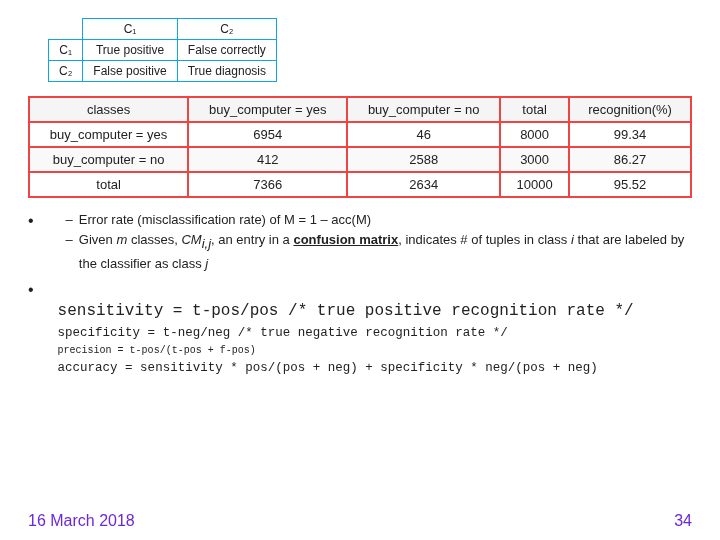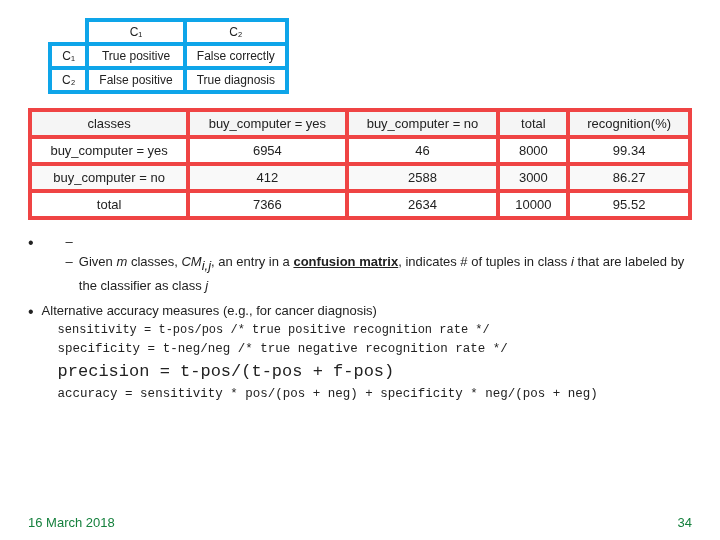--- a/index.html
+++ b/index.html
@@ -29,40 +29,40 @@
     }
     .confusion-matrix-wrap {
       margin-left: 20px;
     }
     
     .conf-table {
       border-collapse: collapse;
       font-size: 12px;
     }
     .conf-table td, .conf-table th {
-      border: 4px solid #0ea5e9;
+      border: 1px solid #0ea5e9;
       padding: 3px 10px;
       text-align: center;
     }
     .conf-table .no-border {
       border: none;
       background: transparent;
     }
     .conf-table .header-cell {
       background: #fff;
     }
     
     .main-table {
       border-collapse: collapse;
       width: 100%;
       margin-bottom: 12px;
       font-size: 13px;
     }
     .main-table td, .main-table th {
-      border: 4px solid #ef4444;
+      border: 2px solid #ef4444;
       padding: 4px 12px;
       text-align: center;
     }
     .main-table th {
       background: #f5f5f5;
       font-weight: normal;
     }
     .main-table tr:nth-child(even) {
       background: #f9f9f9;
     }
@@ -94,22 +94,22 @@
     .bold { font-weight: bold; }
     .italic { font-style: italic; }
     .underline { text-decoration: underline; }
     .footer {
       position: absolute;
       bottom: 10px;
       left: 28px;
       right: 28px;
       display: flex;
       justify-content: space-between;
-      font-size: 13px;
-      color: #15803d;
+      font-size: 16px;
+      color: #6d28d9;
     }
     sub { font-size: 13px; }
   </style>
 </head>
 <body>
 
 <div class="page">
 
   <div class="header-row">
     <div class="confusion-matrix-wrap">
@@ -170,37 +170,38 @@
       </tbody>
   </table>
 
   <div class="bullet-section">
 
     <div class="bullet-item">
       <span class="bullet-dot">•</span>
       <div class="bullet-content">
         <div class="dash-item">
           <span class="dash">–</span>
+          <span>Error rate (misclassification rate) of M = 1 – acc(M)</span>
         </div>
         <div class="dash-item">
           <span class="dash">–</span>
           <span>
             Given <span class="italic">m</span> classes, <span class="italic">CM<sub>i,j</sub></span>, an entry in a <span class="bold underline">confusion matrix</span>, indicates # of tuples in class <span class="italic">i</span> that are labeled by the classifier as class <span class="italic">j</span>
           </span>
         </div>
       </div>
     </div>
 
     <div class="bullet-item">
       <span class="bullet-dot">•</span>
       <div class="bullet-content">
-        <span>Alternative accuracy measures (e.g., for cancer diagnosis)</span><br>
-        <span style="display:block; margin-left:16px; font-family: 'Courier New', monospace; font-size:12px;">sensitivity = t-pos/pos        /* true positive recognition rate */</span>
+        <br>
+        <span style="display:block; margin-left:16px; font-family: 'Courier New', monospace; font-size:16px;">sensitivity = t-pos/pos        /* true positive recognition rate */</span>
         <span style="display:block; margin-left:16px; font-family: 'Courier New', monospace; font-size:12.5px;">specificity = t-neg/neg        /* true negative recognition rate */</span>
-        <span style="display:block; margin-left:16px; font-family: 'Courier New', monospace; font-size:17px;">precision =  t-pos/(t-pos + f-pos)</span>
+        <span style="display:block; margin-left:16px; font-family: 'Courier New', monospace; font-size:10px;">precision =  t-pos/(t-pos + f-pos)</span>
         <span style="display:block; margin-left:16px; font-family: 'Courier New', monospace; font-size:12.5px;">accuracy = sensitivity * pos/(pos + neg) + specificity * neg/(pos + neg)</span>
       </div>
     </div>
 
   </div>
 
 </div>
 
 <div class="footer">
   <span>16 March 2018</span>

